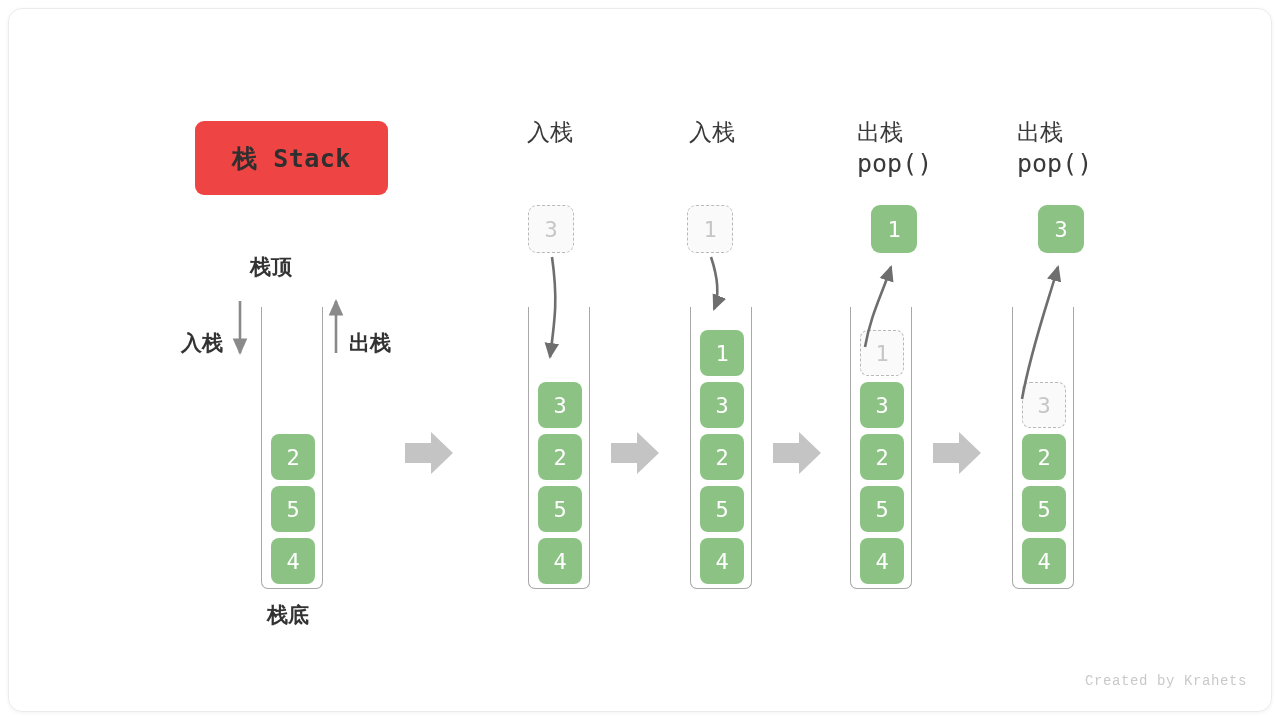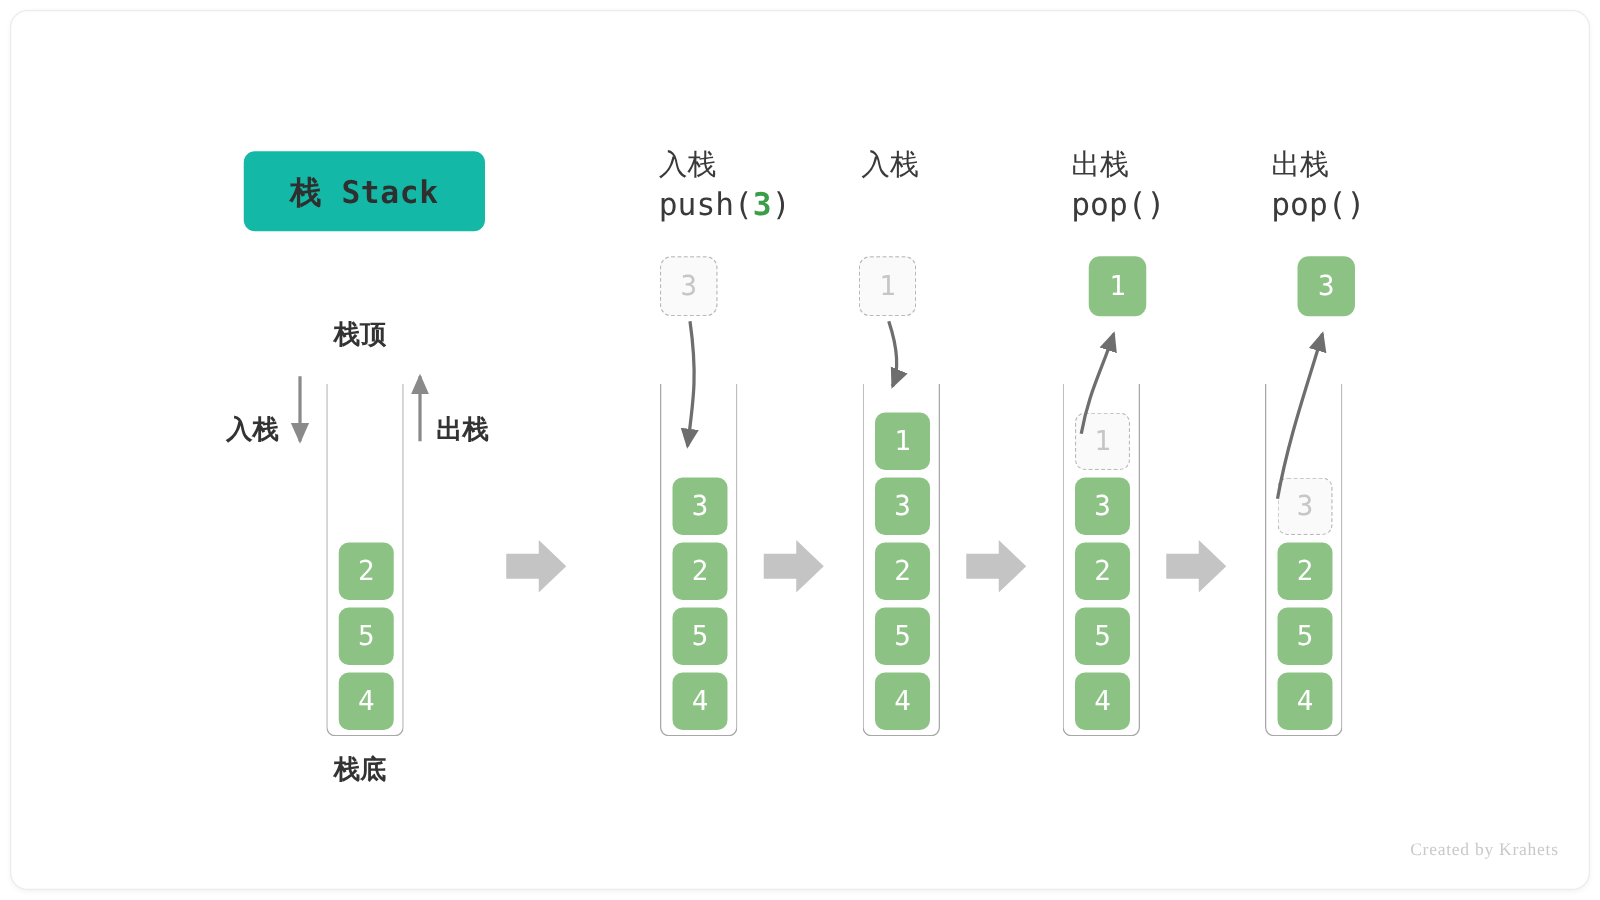--- a/index.html
+++ b/index.html
@@ -17,22 +17,22 @@
     border: 1px solid #ececec;
     border-radius: 14px;
     box-shadow: 0 1px 4px rgba(0,0,0,0.05);
     overflow: hidden;
   }
   .abs { position: absolute; }
 
   
   #title-badge {
     left: 186px; top: 112px;
-    width: 193px; height: 64px;
-    background: #14b8a6;
+    width: 193px; height: 74px;
+    background: #ef4444;
     border-radius: 9px;
     display: flex; align-items: center; justify-content: center;
     font-family: "DejaVu Sans Mono", "Liberation Mono", monospace;
     font-size: 25px; font-weight: 700; color: #2f2f2f;
     letter-spacing: 0.5px;
   }
 
   
   .cn-label {
     font-family: "DejaVu Sans", "Liberation Sans", sans-serif;
@@ -96,50 +96,49 @@
   }
   .float-cell.filled { background: #8cc384; color: #ffffff; }
   .float-cell.ghost  { background: #fafafa; color: #c6c6c6; border: 1.6px dashed #b9b9b9; }
 
   
   #overlay { left: 0; top: 0; width: 1264px; height: 704px; pointer-events: none; }
 
   
   #credit {
     right: 24px; bottom: 22px;
-    font-family: Liberation Serif, serif;
+    font-family: Liberation Mono, monospace;
     font-size: 14px; color: #c9c9c9; letter-spacing: 0.6px;
   }
 </style>
 </head>
 <body>
 
 <div id="card">
 
   <div class="abs" id="title-badge">栈 Stack</div>
 
-  <div class="abs cn-label" style="left:258px; top:244px;">栈顶</div>
+  <div class="abs cn-label" style="left:241px; top:244px;">栈顶</div>
 
   <div class="abs cn-label" style="left:172px; top:320px;">入栈</div>
 
   <div class="abs cn-label" style="left:340px; top:320px;">出栈</div>
 
   <div class="abs stack" style="left:252px; top:298px;">
     <div class="items">
       <div class="cell filled">4</div>
       <div class="cell filled">5</div>
       <div class="cell filled">2</div>
     </div>
   </div>
 
   <div class="abs cn-label" style="left:258px; top:592px;">栈底</div>
 
   <div class="abs col-head" style="left:518px; top:108px;">
     <div class="cn">入栈</div>
-    <div class="code"><span>push(</span><span class="arg">3</span><span>)</span></div>
   </div>
 
   <div class="abs float-cell ghost" style="left:519px; top:196px;">3</div>
 
   <div class="abs stack" style="left:519px; top:298px;">
     <div class="items">
       <div class="cell filled">4</div>
       <div class="cell filled">5</div>
       <div class="cell filled">2</div>
       <div class="cell filled">3</div>

